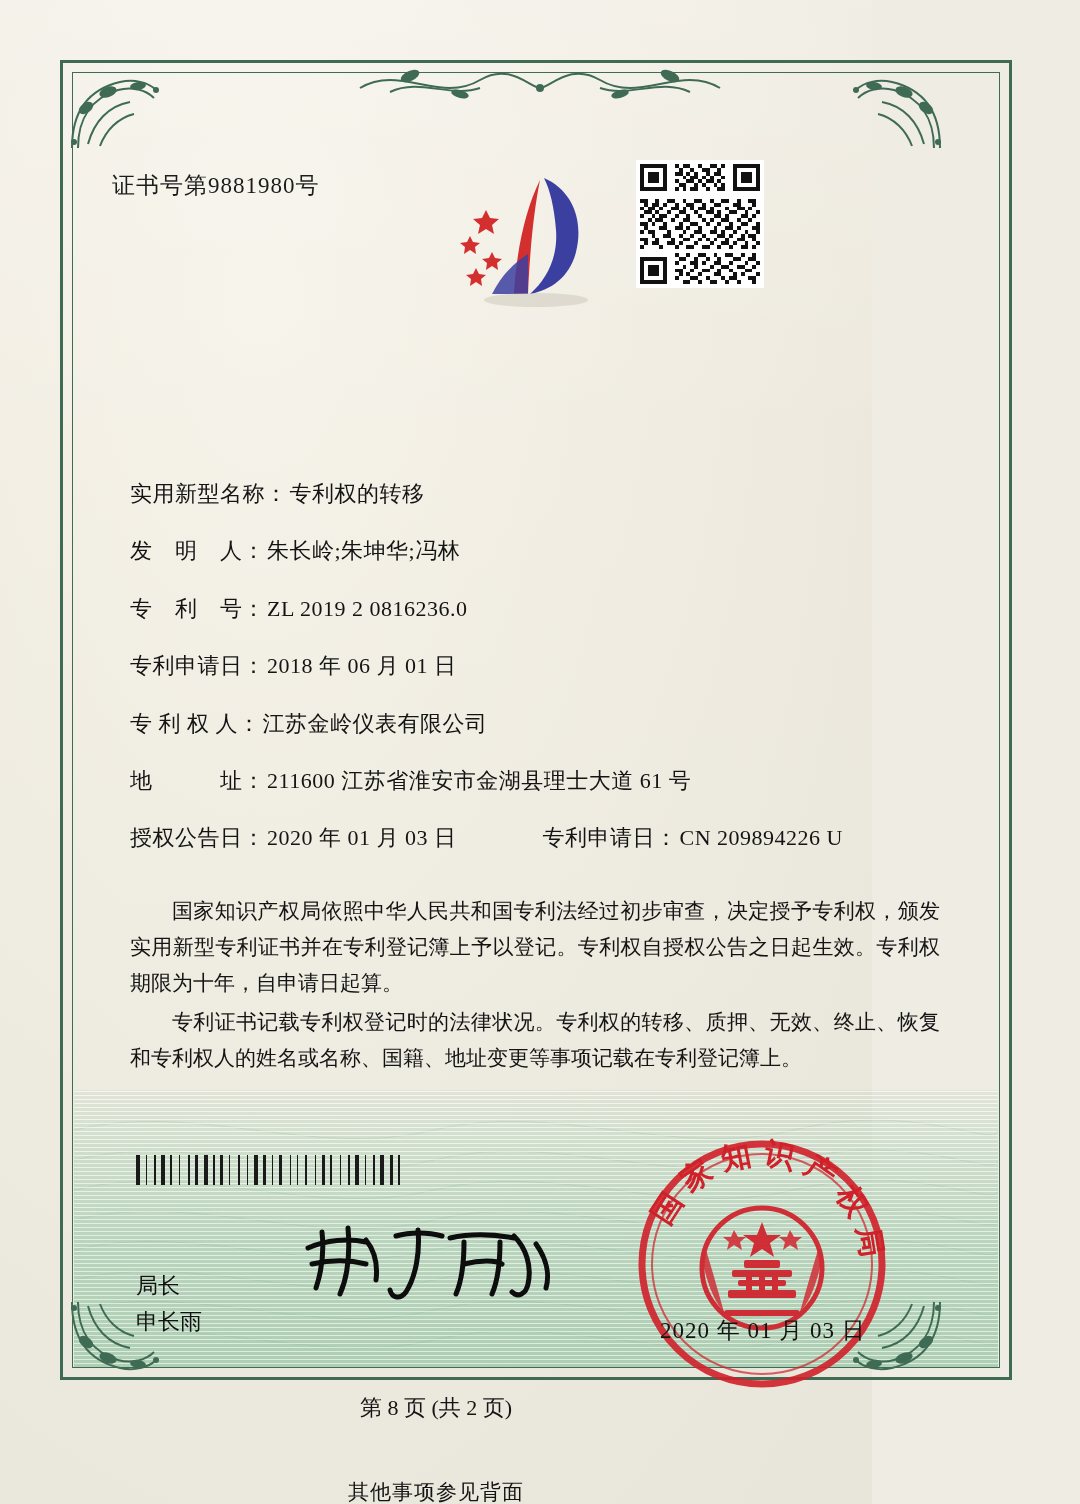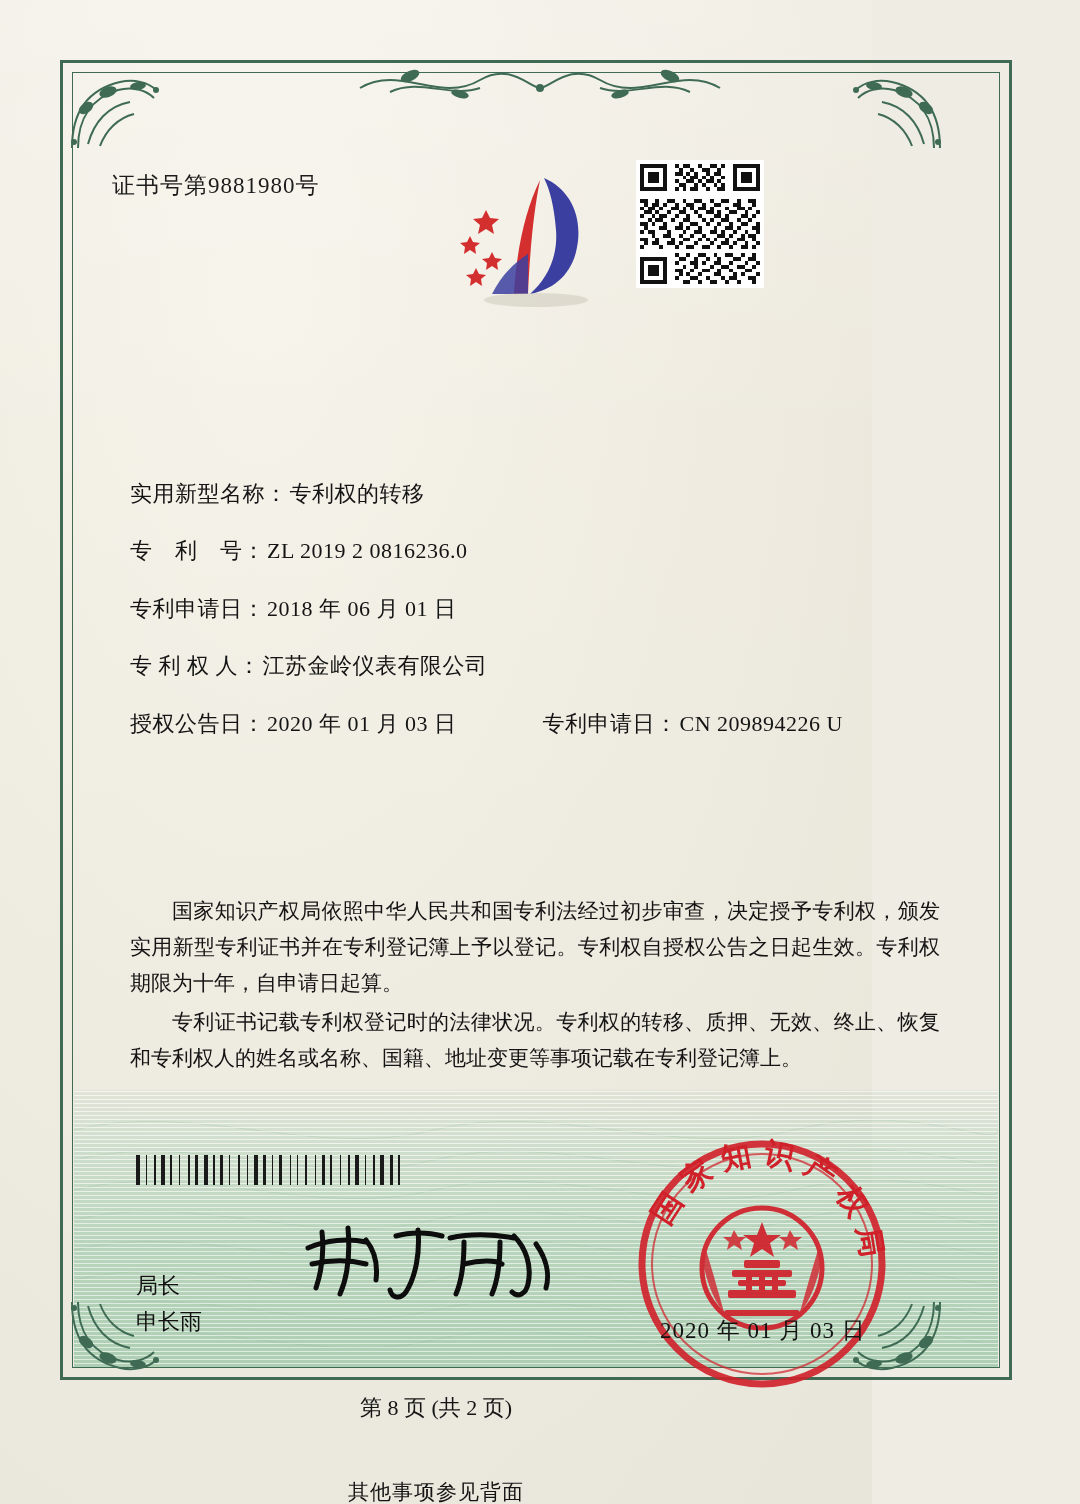--- a/index.html
+++ b/index.html
@@ -584,30 +584,38 @@
     </svg>
   </div>
 
 
   <div class="fields">
     <div class="field-row">
       <span class="field-label">实用新型名称：</span>
       <span class="field-value">专利权的转移</span>
     </div>
     <div class="field-row">
+      <span class="field-label">发　明　人：</span>
+      <span class="field-value">朱长岭;朱坤华;冯林</span>
+    </div>
+    <div class="field-row">
       <span class="field-label">专　利　号：</span>
       <span class="field-value">ZL 2019 2 0816236.0</span>
     </div>
     <div class="field-row">
       <span class="field-label">专利申请日：</span>
       <span class="field-value">2018 年 06 月 01 日</span>
     </div>
     <div class="field-row">
       <span class="field-label">专 利 权 人：</span>
       <span class="field-value">江苏金岭仪表有限公司</span>
+    </div>
+    <div class="field-row">
+      <span class="field-label">地　　　址：</span>
+      <span class="field-value">211600 江苏省淮安市金湖县理士大道 61 号</span>
     </div>
     <div class="field-row dual">
       <span class="field-label">授权公告日：</span>
       <span class="field-value">2020 年 01 月 03 日</span>
       <span class="field-label second-label">专利申请日：</span>
       <span class="field-value">CN 209894226 U</span>
     </div>
   </div>
 
   <div class="paragraphs">

